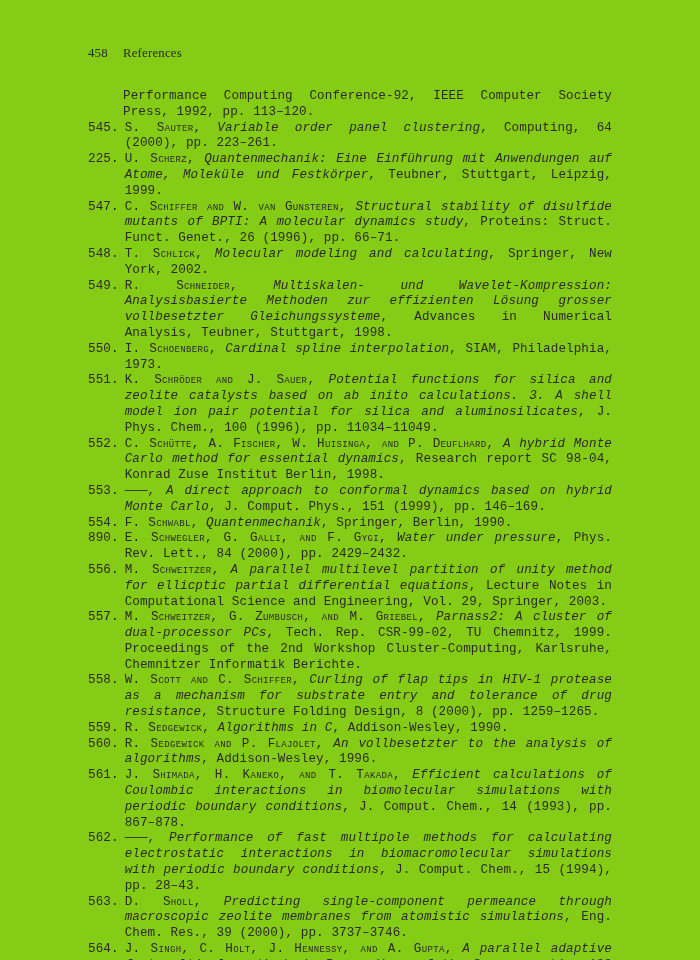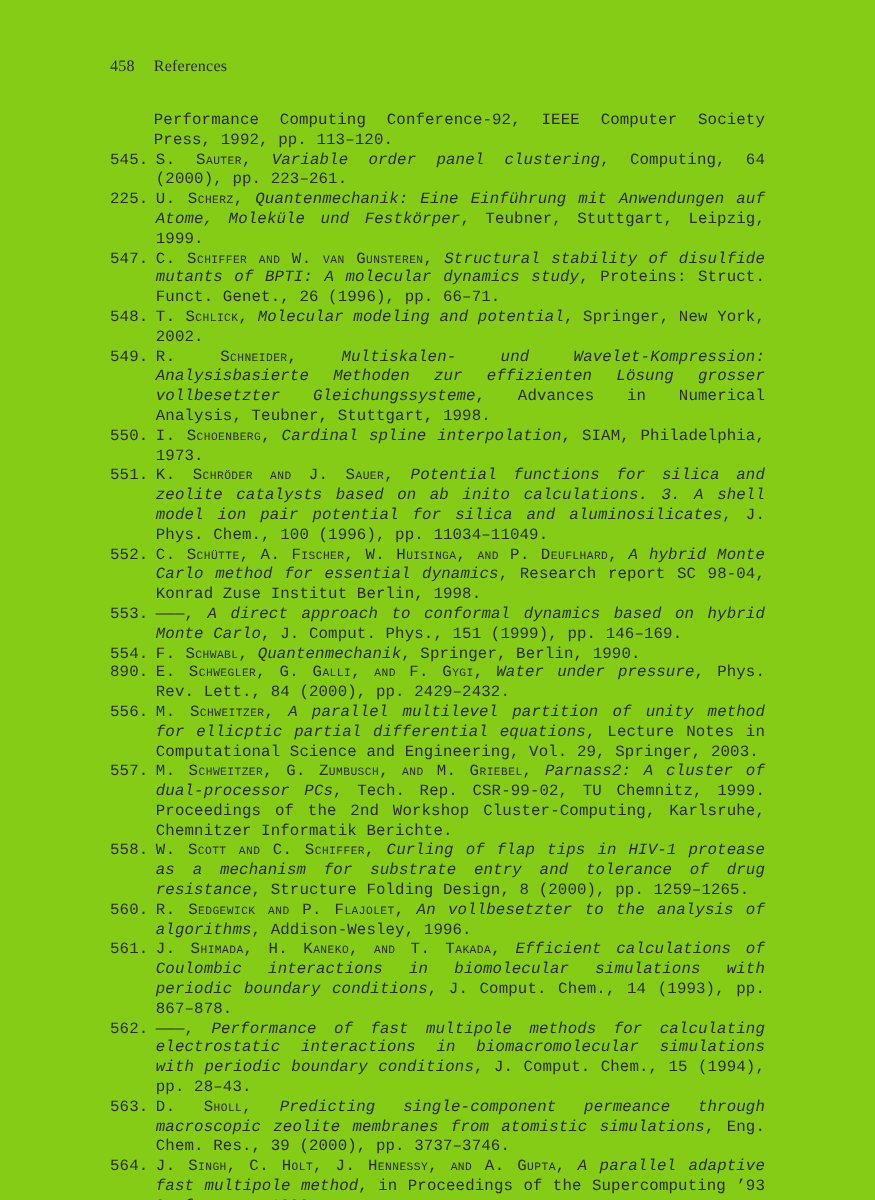--- a/index.html
+++ b/index.html
@@ -73,21 +73,21 @@
       <div class="ref">
     <span class="num">225.</span>
     <span class="body"><span class="seg-sc">U. Scherz</span><span class="seg-rm">, </span><span class="seg-it">Quantenmechanik: Eine Einführung mit Anwendungen auf Atome, Moleküle und Festkörper</span><span class="seg-rm">, Teubner, Stuttgart, Leipzig, 1999.</span></span>
   </div>
       <div class="ref">
     <span class="num">547.</span>
     <span class="body"><span class="seg-sc">C. Schiffer and W. van Gunsteren</span><span class="seg-rm">, </span><span class="seg-it">Structural stability of disulfide mutants of BPTI: A molecular dynamics study</span><span class="seg-rm">, Proteins: Struct. Funct. Genet., 26 (1996), pp. 66–71.</span></span>
   </div>
       <div class="ref">
     <span class="num">548.</span>
-    <span class="body"><span class="seg-sc">T. Schlick</span><span class="seg-rm">, </span><span class="seg-it">Molecular modeling and potential</span><span class="seg-rm">, Springer, New York, 2002.</span></span>
+    <span class="body"><span class="seg-sc">T. Schlick</span><span class="seg-rm">, </span><span class="seg-it">Molecular modeling and calculating</span><span class="seg-rm">, Springer, New York, 2002.</span></span>
   </div>
       <div class="ref">
     <span class="num">549.</span>
     <span class="body"><span class="seg-sc">R. Schneider</span><span class="seg-rm">, </span><span class="seg-it">Multiskalen- und Wavelet-Kompression: Analysisbasierte Methoden zur effizienten Lösung grosser vollbesetzter Gleichungssysteme</span><span class="seg-rm">, Advances in Numerical Analysis, Teubner, Stuttgart, 1998.</span></span>
   </div>
       <div class="ref">
     <span class="num">550.</span>
     <span class="body"><span class="seg-sc">I. Schoenberg</span><span class="seg-rm">, </span><span class="seg-it">Cardinal spline interpolation</span><span class="seg-rm">, SIAM, Philadelphia, 1973.</span></span>
   </div>
       <div class="ref">
@@ -116,20 +116,24 @@
   </div>
       <div class="ref">
     <span class="num">557.</span>
     <span class="body"><span class="seg-sc">M. Schweitzer, G. Zumbusch, and M. Griebel</span><span class="seg-rm">, </span><span class="seg-it">Parnass2: A cluster of dual-processor PCs</span><span class="seg-rm">, Tech. Rep. CSR-99-02, TU Chemnitz, 1999. Proceedings of the 2nd Workshop Cluster-Computing, Karlsruhe, Chemnitzer Informatik Berichte.</span></span>
   </div>
       <div class="ref">
     <span class="num">558.</span>
     <span class="body"><span class="seg-sc">W. Scott and C. Schiffer</span><span class="seg-rm">, </span><span class="seg-it">Curling of flap tips in HIV-1 protease as a mechanism for substrate entry and tolerance of drug resistance</span><span class="seg-rm">, Structure Folding Design, 8 (2000), pp. 1259–1265.</span></span>
   </div>
       <div class="ref">
+    <span class="num">559.</span>
+    <span class="body"><span class="seg-sc">R. Sedgewick</span><span class="seg-rm">, </span><span class="seg-it">Algorithms in C</span><span class="seg-rm">, Addison-Wesley, 1990.</span></span>
+  </div>
+      <div class="ref">
     <span class="num">560.</span>
     <span class="body"><span class="seg-sc">R. Sedgewick and P. Flajolet</span><span class="seg-rm">, </span><span class="seg-it">An vollbesetzter to the analysis of algorithms</span><span class="seg-rm">, Addison-Wesley, 1996.</span></span>
   </div>
       <div class="ref">
     <span class="num">561.</span>
     <span class="body"><span class="seg-sc">J. Shimada, H. Kaneko, and T. Takada</span><span class="seg-rm">, </span><span class="seg-it">Efficient calculations of Coulombic interactions in biomolecular simulations with periodic boundary conditions</span><span class="seg-rm">, J. Comput. Chem., 14 (1993), pp. 867–878.</span></span>
   </div>
       <div class="ref">
     <span class="num">562.</span>
     <span class="body"><span class="seg-rm">———, </span><span class="seg-it">Performance of fast multipole methods for calculating electrostatic interactions in biomacromolecular simulations with periodic boundary conditions</span><span class="seg-rm">, J. Comput. Chem., 15 (1994), pp. 28–43.</span></span>

